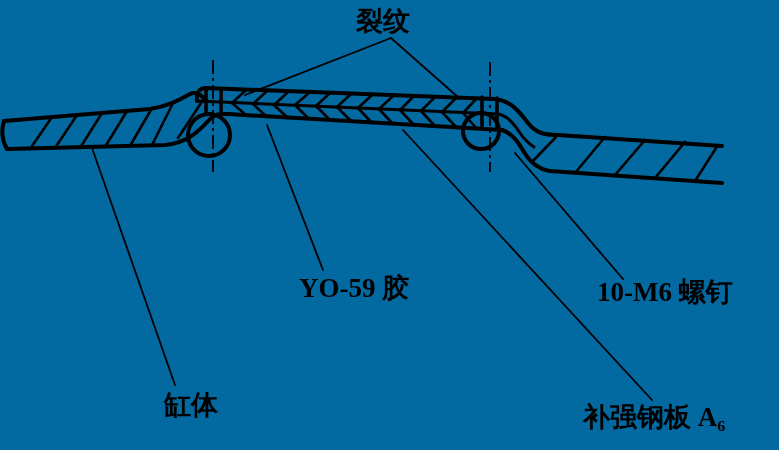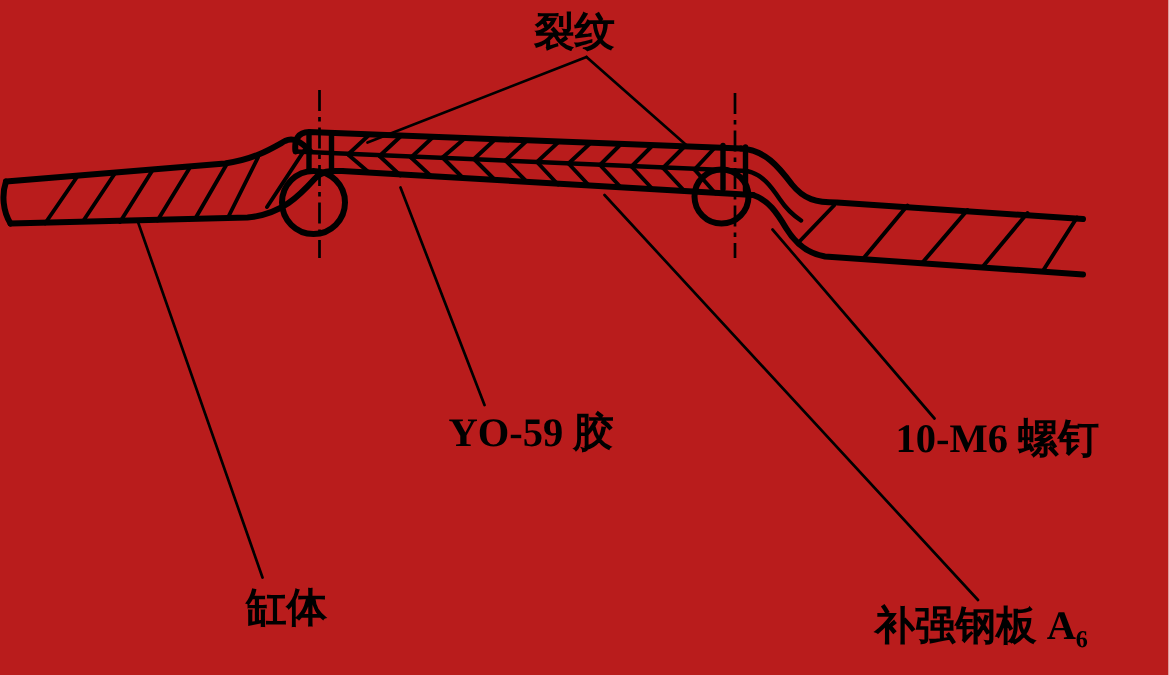--- a/index.html
+++ b/index.html
@@ -1,19 +1,19 @@
 <!DOCTYPE html>
 <html><head>
 <meta charset="utf-8">
 <style>
   html,body{margin:0;padding:0;background:#ffffff;}
   .figure-wrap{
     position:relative;
     width:779px;height:450px;
-    background:#b91c1c;
+    background:#0369a1;
     overflow:hidden;
     font-family:"Liberation Serif","DejaVu Serif",serif;
   }
   svg{display:block;}
   .ink-stroke{stroke:#000000;fill:none;}
   .outline{stroke-width:4;stroke-linecap:round;stroke-linejoin:round;}
   .midline{stroke-width:3;stroke-linecap:round;}
   .hatch{stroke-width:2.6;stroke-linecap:round;}
   .leader{stroke-width:1.8;stroke-linecap:round;}
   .centerline{stroke-width:1.8;stroke-dasharray:14 4 3 4;}

